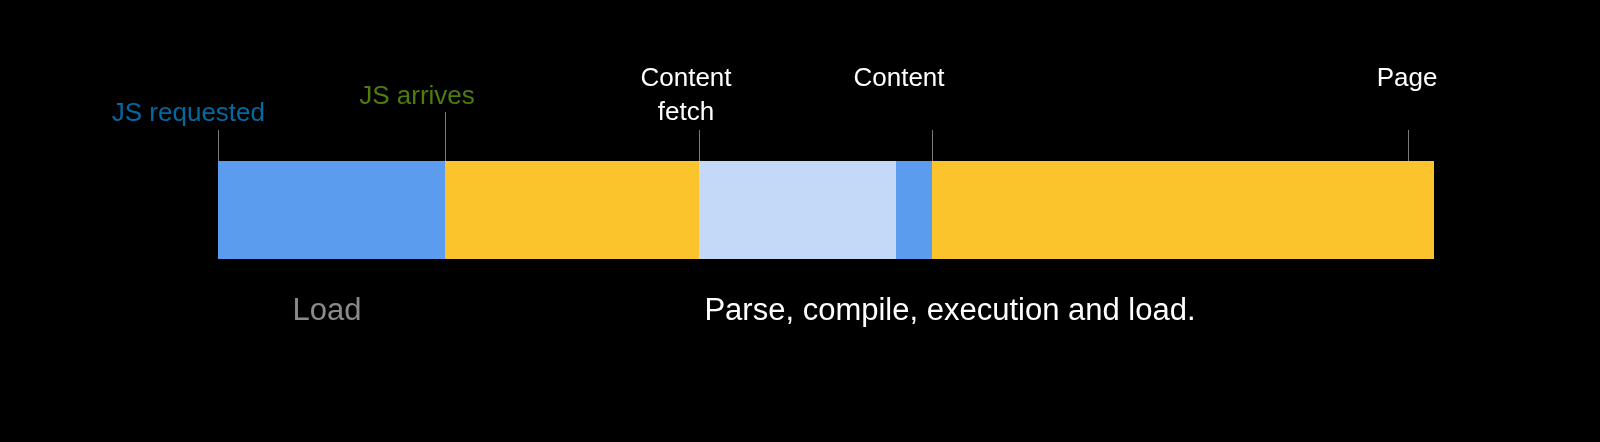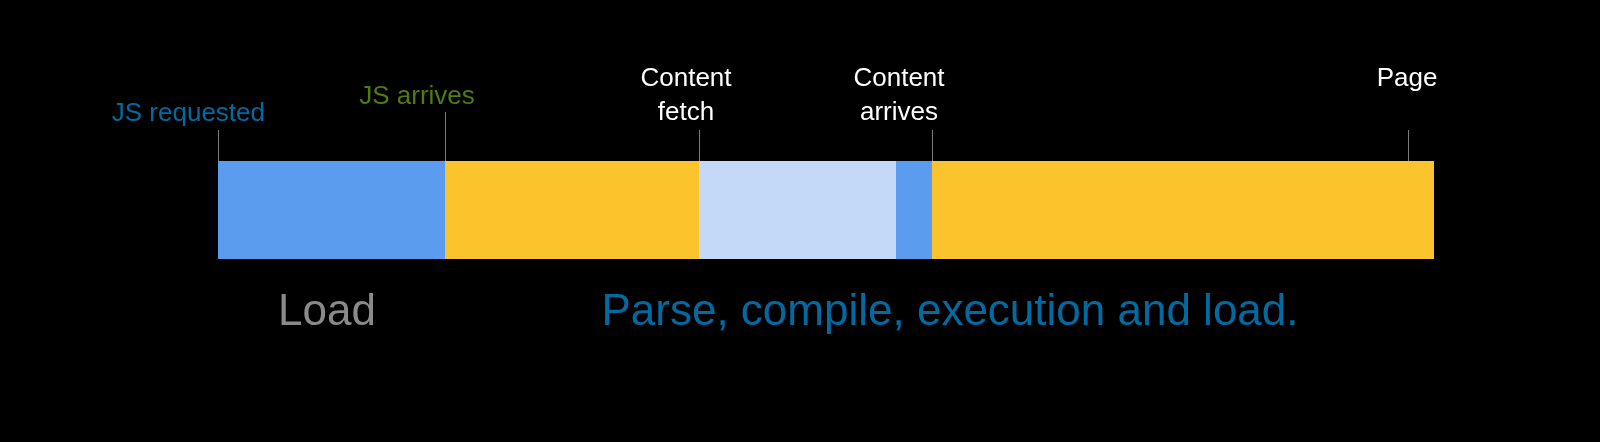--- a/index.html
+++ b/index.html
@@ -47,21 +47,21 @@
     white-space: nowrap;
   }
   .label.center { transform: translateX(-50%); text-align: center; }
   .label.right  { transform: translateX(-100%); text-align: right; }
   .label .ln { display: block; }
 
   
   .caption {
     position: absolute;
     color: #8a8a8a;
-    font-size: 44px;
+    font-size: 31px;
     line-height: 40px;
     white-space: nowrap;
     transform: translateX(-50%);
     text-align: center;
   }
 </style>
 </head>
 <body>
 
 <div id="stage" style="width: 1600px; height: 442px; background: rgb(0, 0, 0);">
@@ -80,33 +80,32 @@
       </div>
       <div class="label center" style="left: 417px; top: 78px; color: #4d7c0f;">
         <span class="ln">JS arrives</span>
       </div>
       <div class="label center" style="left: 686px; top: 60px; color: rgb(255, 255, 255);">
         <span class="ln">Content</span>
         <span class="ln">fetch</span>
       </div>
       <div class="label center" style="left: 899px; top: 60px; color: rgb(255, 255, 255);">
         <span class="ln">Content</span>
-        <span class="ln">arrives</span>
       </div>
       <div class="label center" style="left: 1407px; top: 60px; color: rgb(255, 255, 255);">
         <span class="ln">Page</span>
       </div>
     </div>
 
   <div class="bar" id="bar" style="left: 218px; top: 161px; width: 1216px; height: 98px;">
       <div class="seg" style="width: 227px; background: rgb(92, 156, 238);"></div>
       <div class="seg" style="width: 254px; background: rgb(251, 196, 45);"></div>
       <div class="seg" style="width: 197px; background: rgb(195, 217, 247);"></div>
       <div class="seg" style="width: 36px; background: rgb(92, 156, 238);"></div>
       <div class="seg" style="width: 502px; background: rgb(251, 196, 45);"></div>
     </div>
 
   <div id="captions">
       <div class="caption" style="left: 327px; top: 290px; color: rgb(138, 138, 138);">Load</div>
-      <div class="caption" style="left: 950px; top: 290px; color: #0369a1;">Parse, compile, execution and load.</div>
+      <div class="caption" style="left: 950px; top: 290px; color: #ffffff;">Parse, compile, execution and load.</div>
     </div>
 
 </div>
 
 </body></html>

